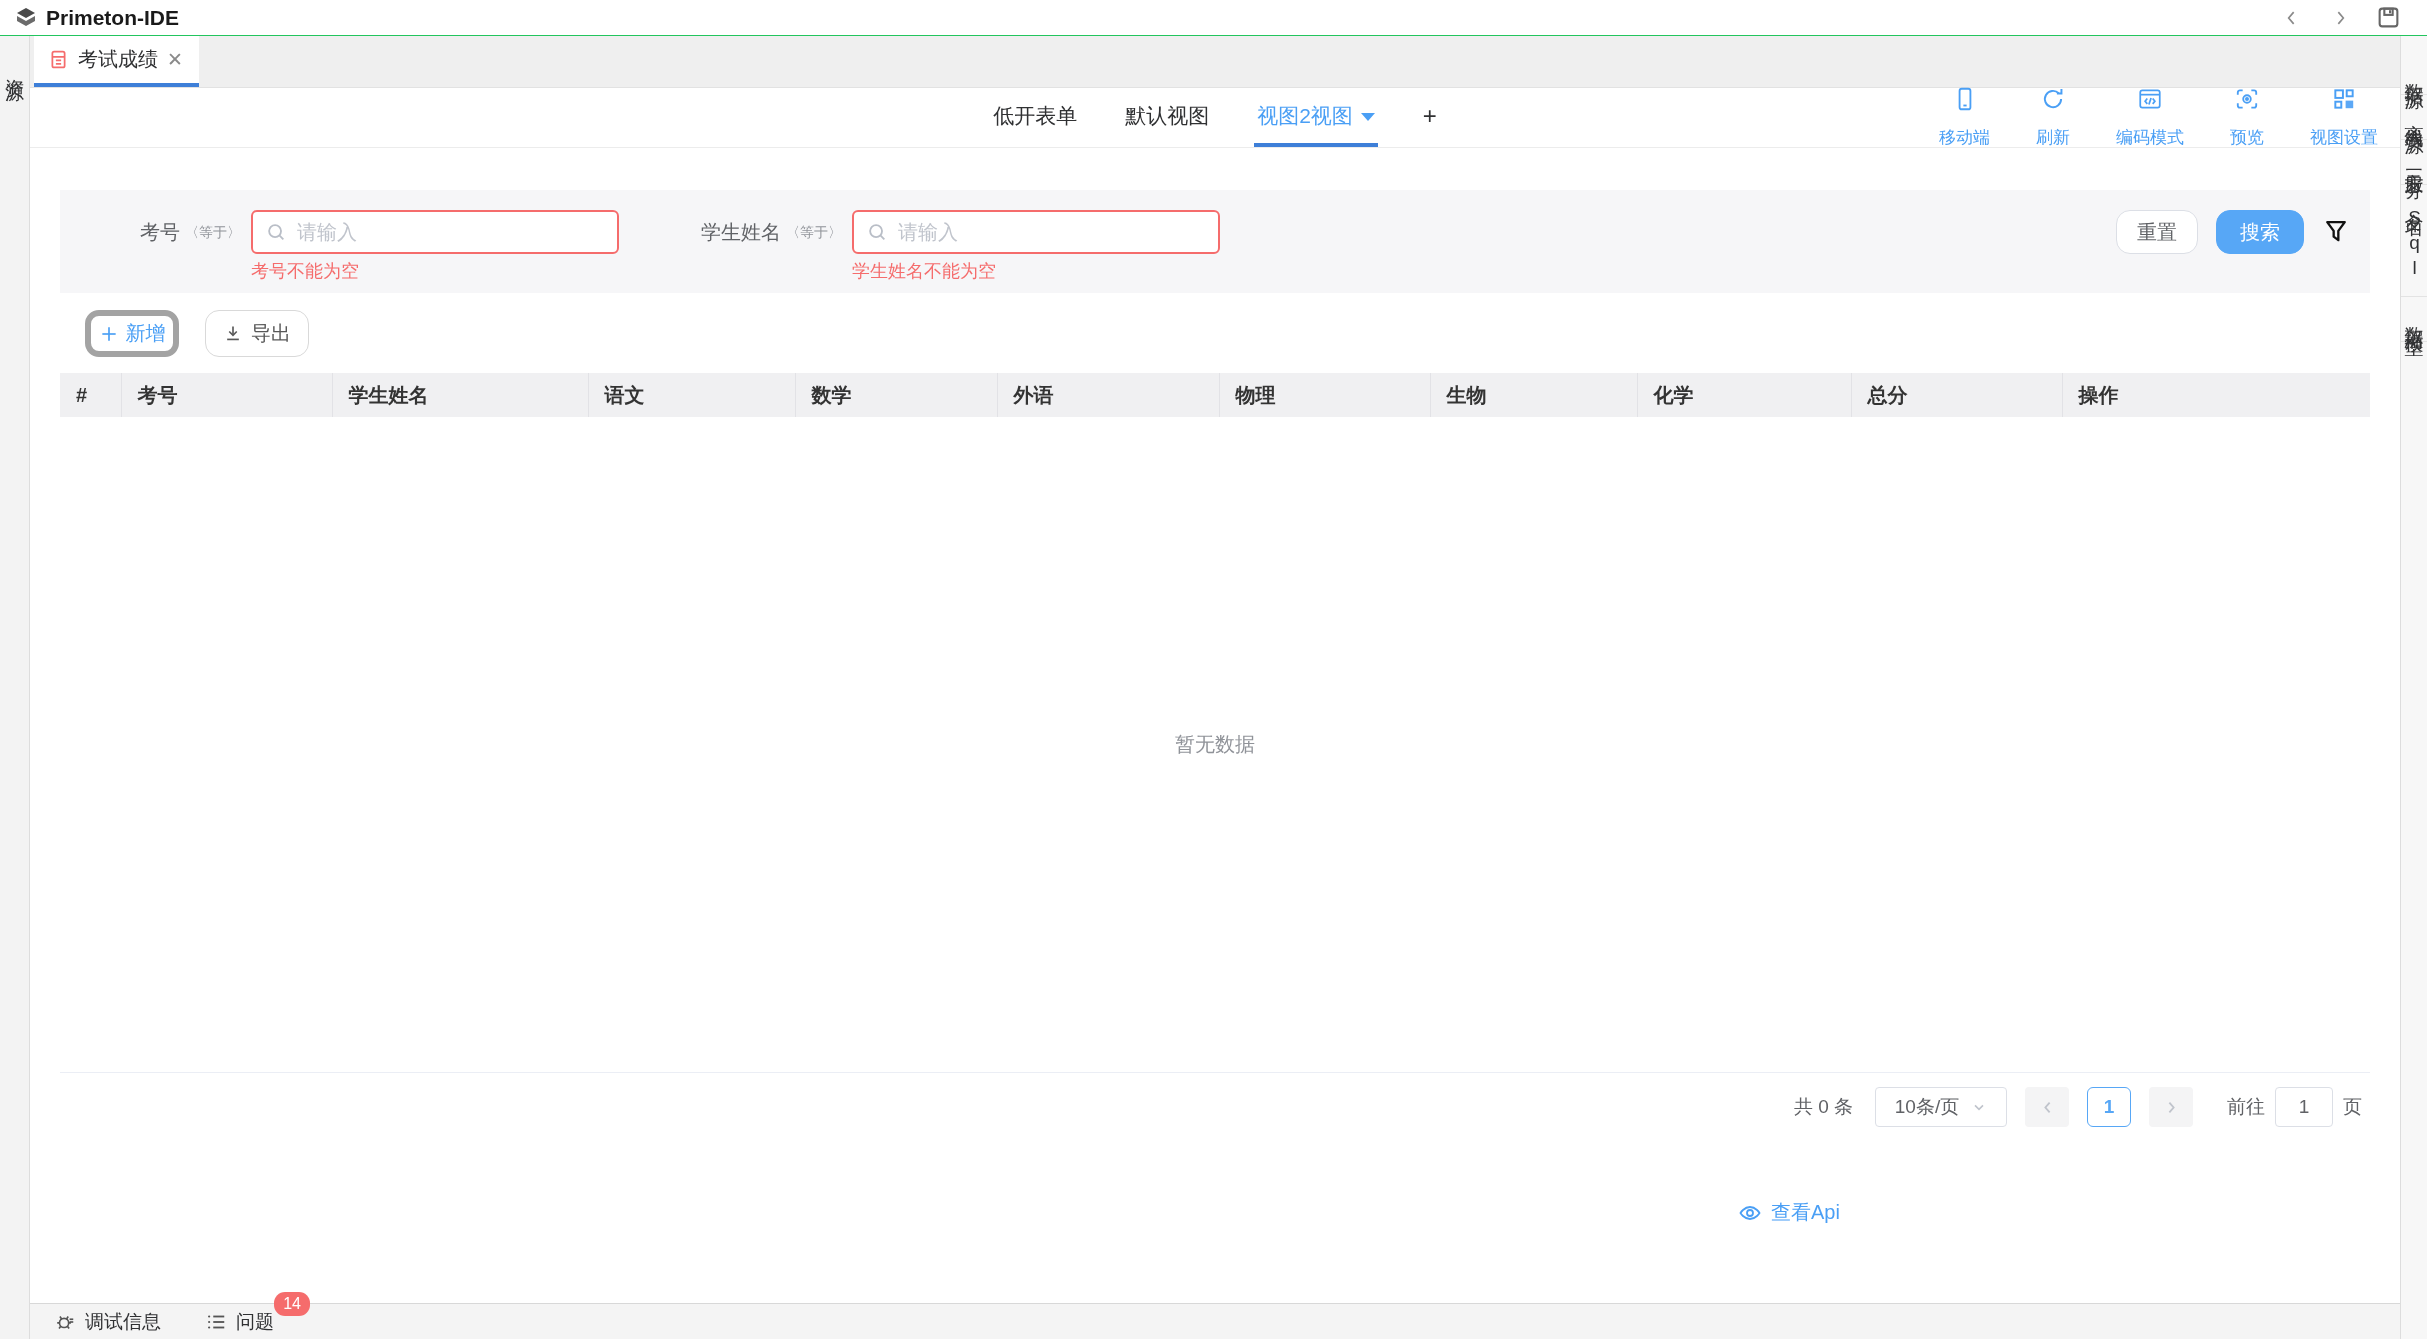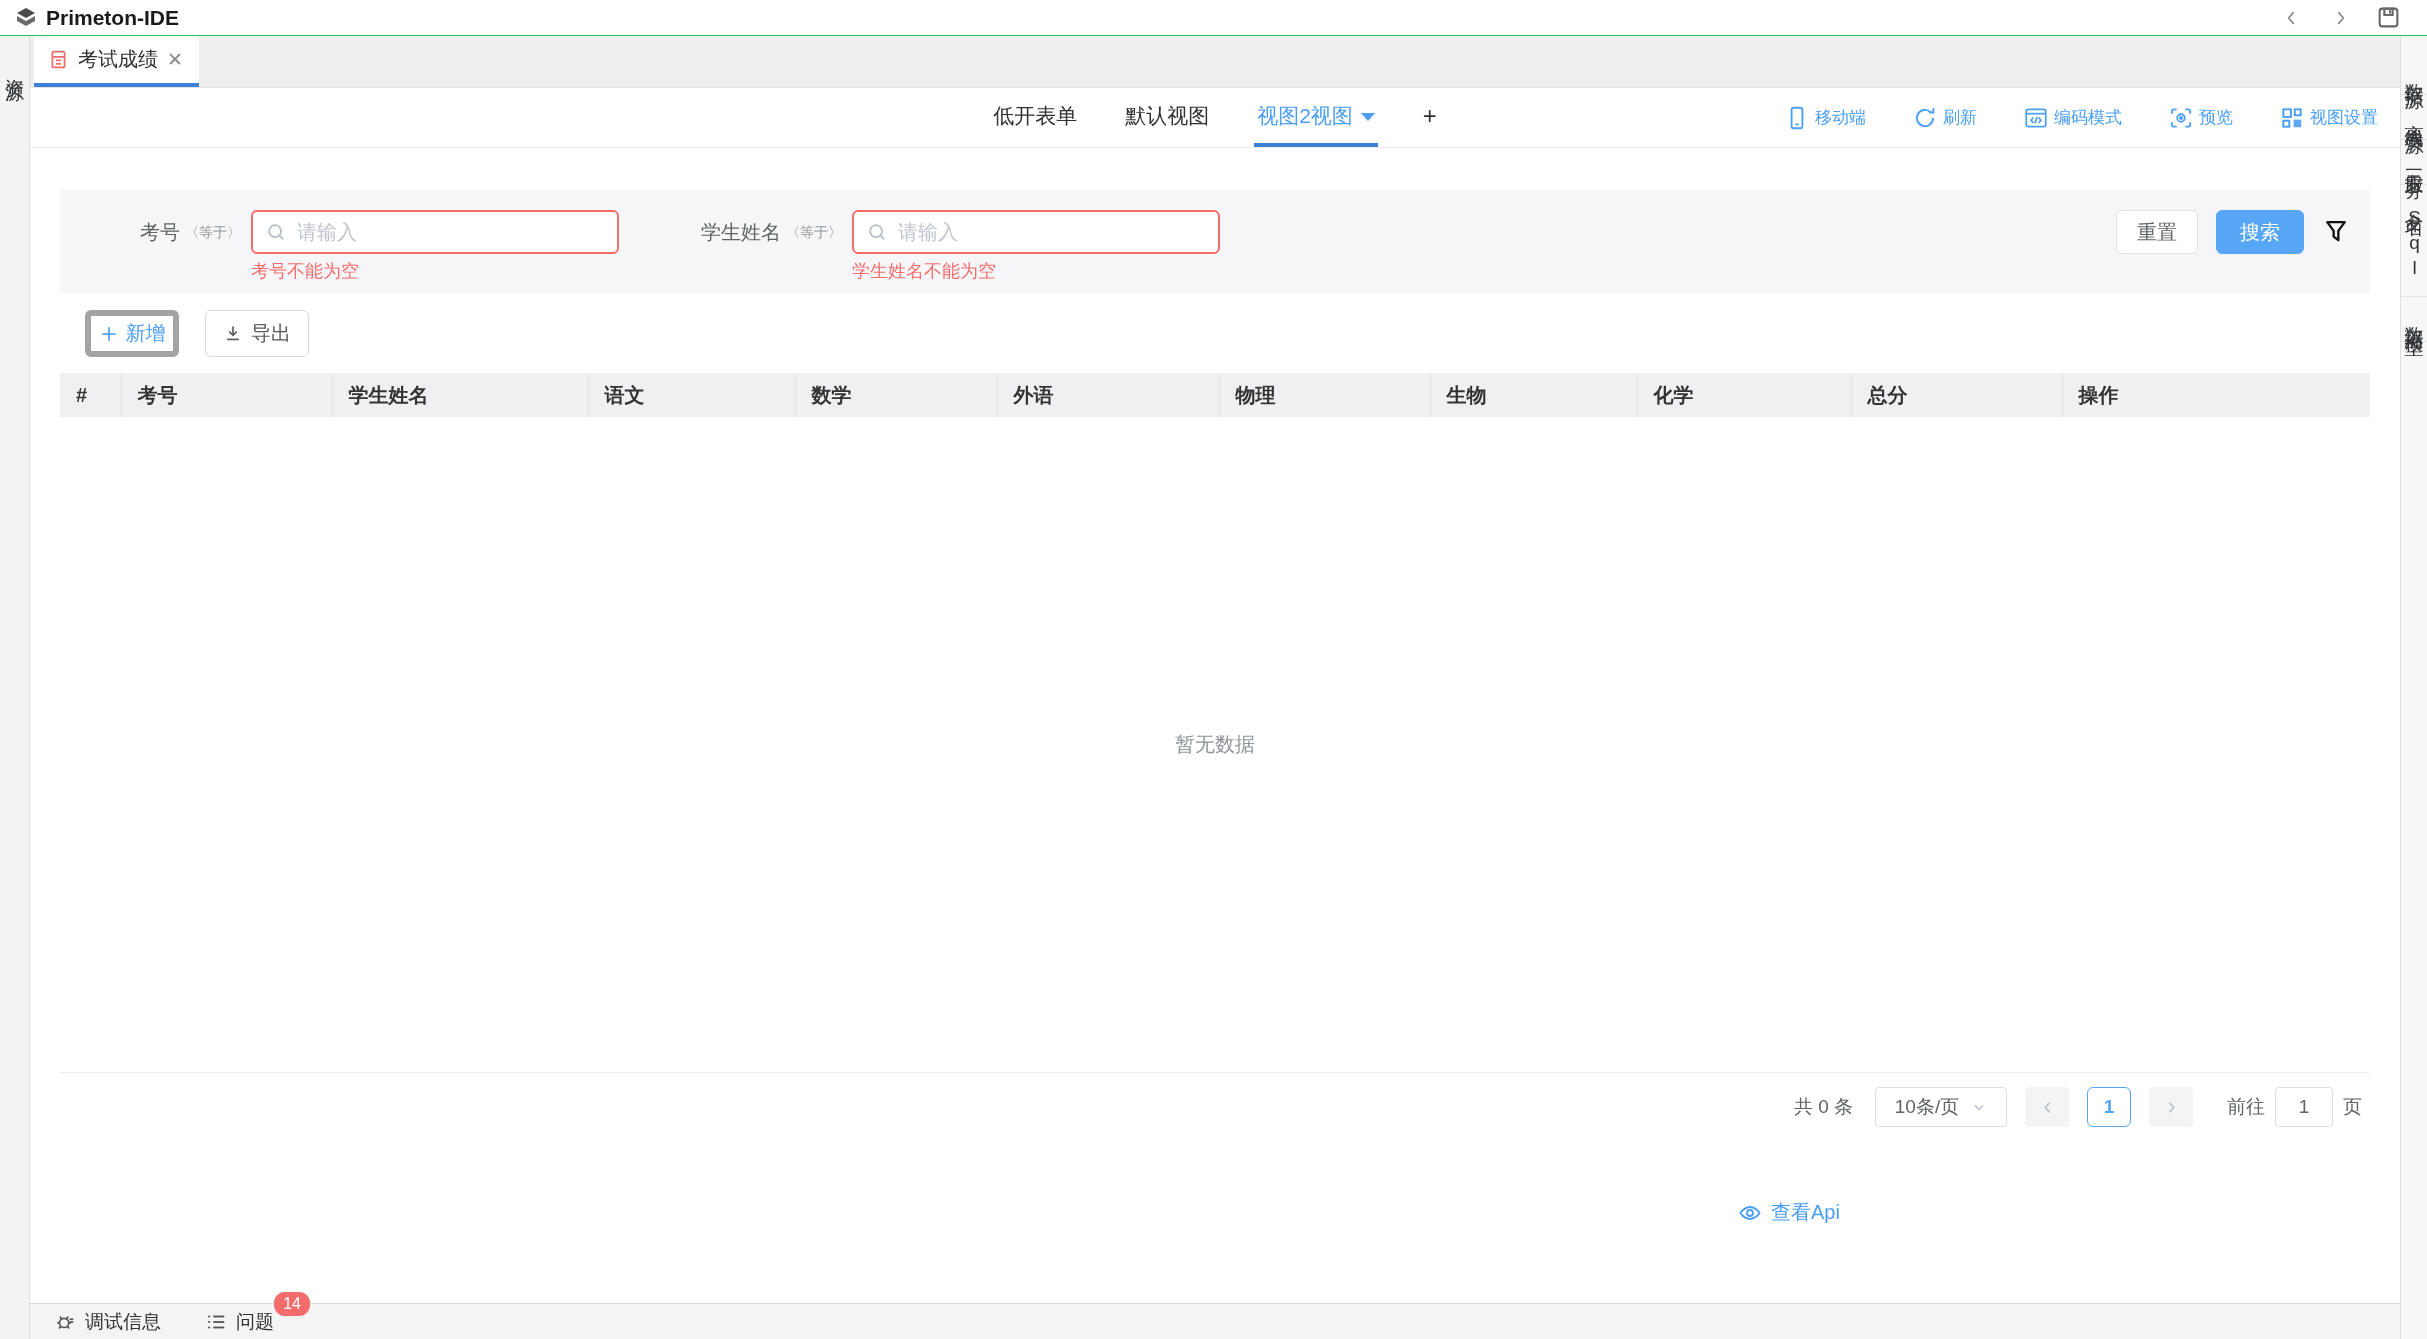--- a/index.html
+++ b/index.html
@@ -41,41 +41,41 @@
     display:flex; justify-content:center; }
   .view-tabs { display:flex; align-items:stretch; gap:42px; }
   .view-tab { display:flex; align-items:center; gap:8px; font-size:21px; color:#303133;
     cursor:pointer; border-bottom:4px solid transparent; padding:0 3px; }
   .view-tab.active { color:#4a9ff5; border-bottom-color:#3e7fd8; }
   .view-tab-add { font-size:24px; color:#303133; }
   .caret-down { width:0; height:0; border-left:7px solid transparent; border-right:7px solid transparent;
     border-top:8px solid #4a9ff5; margin-top:3px; }
 
   .edit-toolbar { position:absolute; right:22px; top:0; height:100%; display:flex; align-items:center; gap:46px; }
-  .tool-item { display:flex; flex-direction:row; align-items:center; gap:5px; color:#4a9ff5; cursor:pointer; }
+  .tool-item { display:flex; flex-direction:column; align-items:center; gap:14px; color:#4a9ff5; cursor:pointer; }
   .tool-item .t-label { font-size:17px; }
 
   
   .content { flex:1 1 auto; padding:0 30px; overflow:hidden; }
 
   .search-panel { margin-top:42px; background:#f6f6f8; padding:20px 16px 10px 80px;
     display:flex; align-items:flex-start; min-height:96px; }
   .s-field { display:flex; align-items:flex-start; }
   .s-field + .s-field { margin-left:82px; }
   .s-label { font-size:20px; color:#606266; line-height:44px; white-space:nowrap; }
   .s-op { font-size:14px; color:#909399; margin:0 10px 0 5px; line-height:44px; white-space:nowrap; }
   .s-input-wrap { display:flex; flex-direction:column; }
   .s-input { width:368px; height:44px; border:2px solid #f56c6c; border-radius:6px; background:#fff;
     display:flex; align-items:center; padding:0 12px; gap:10px; }
   .s-input input { border:none; outline:none; flex:1; font-size:20px; color:#303133;
     font-family:inherit; background:transparent; }
   .s-input input::placeholder { color:#c0c4cc; }
   .s-error { font-size:18px; color:#f56c6c; margin-top:5px; }
   .search-actions { margin-left:auto; display:flex; align-items:center; gap:18px; padding-right:4px; }
-  .btn { height:44px; border-radius:6px; font-size:20px; display:inline-flex; align-items:center;
+  .btn { height:44px; border-radius:14px; font-size:20px; display:inline-flex; align-items:center;
     justify-content:center; cursor:pointer; font-family:inherit; }
   .btn-reset { width:82px; background:#fff; border:1px solid #dcdfe6; color:#606266; }
   .btn-search { width:88px; background:#57a7f6; border:1px solid #57a7f6; color:#fff; }
   .filter-icon-btn { display:flex; align-items:center; color:#111; cursor:pointer; }
 
   .action-row { margin-top:17px; display:flex; gap:26px; padding-left:25px; }
   .btn-add { width:94px; height:47px; background:#fff; border:6px solid #a3a3a3; color:#4a9ff5;
     gap:7px; }
   .btn-export { width:104px; height:47px; background:#fff; border:1px solid #d9d9d9; color:#595959; gap:8px; }
 

